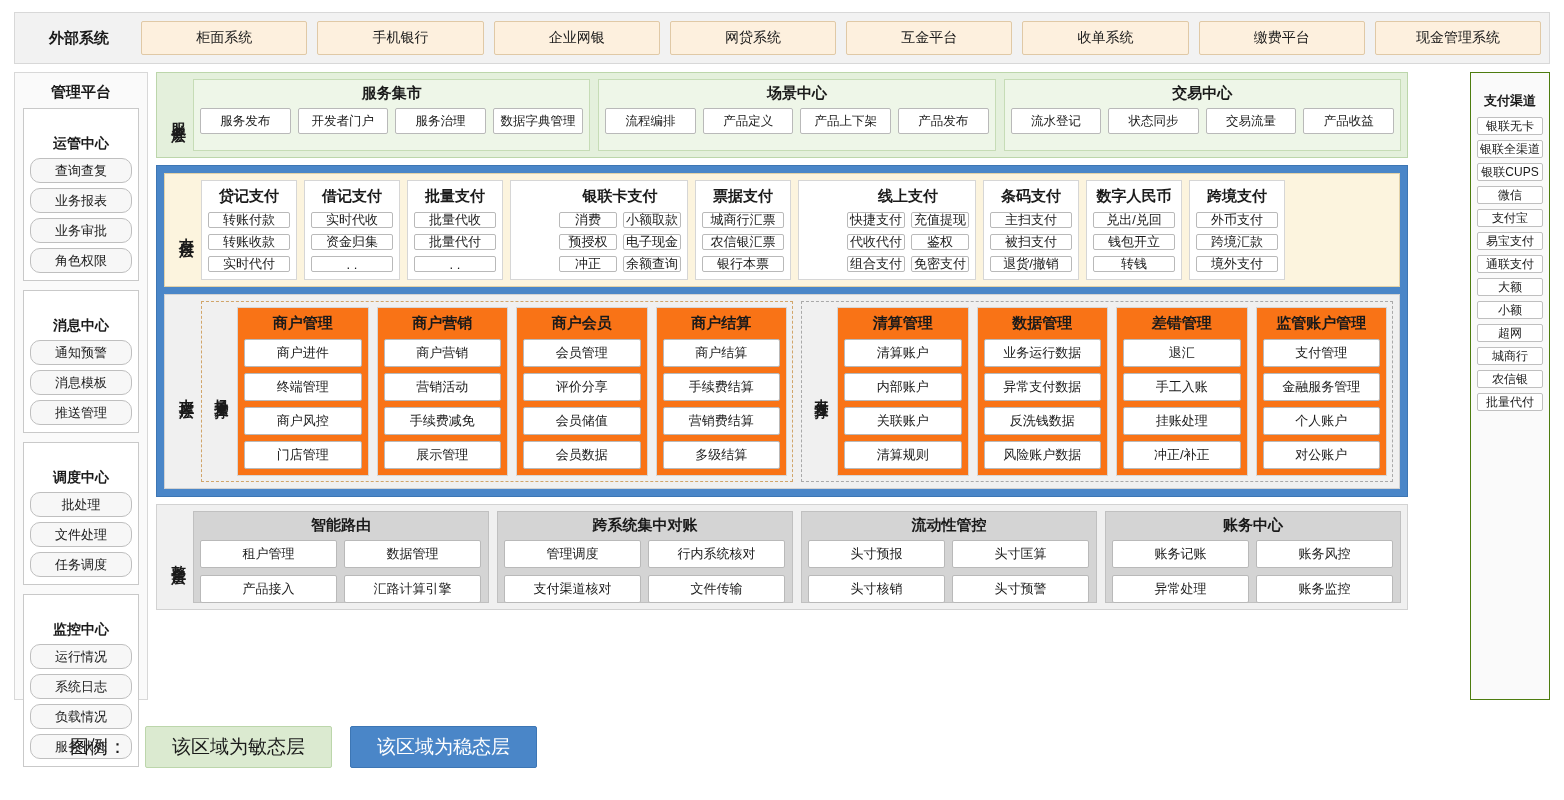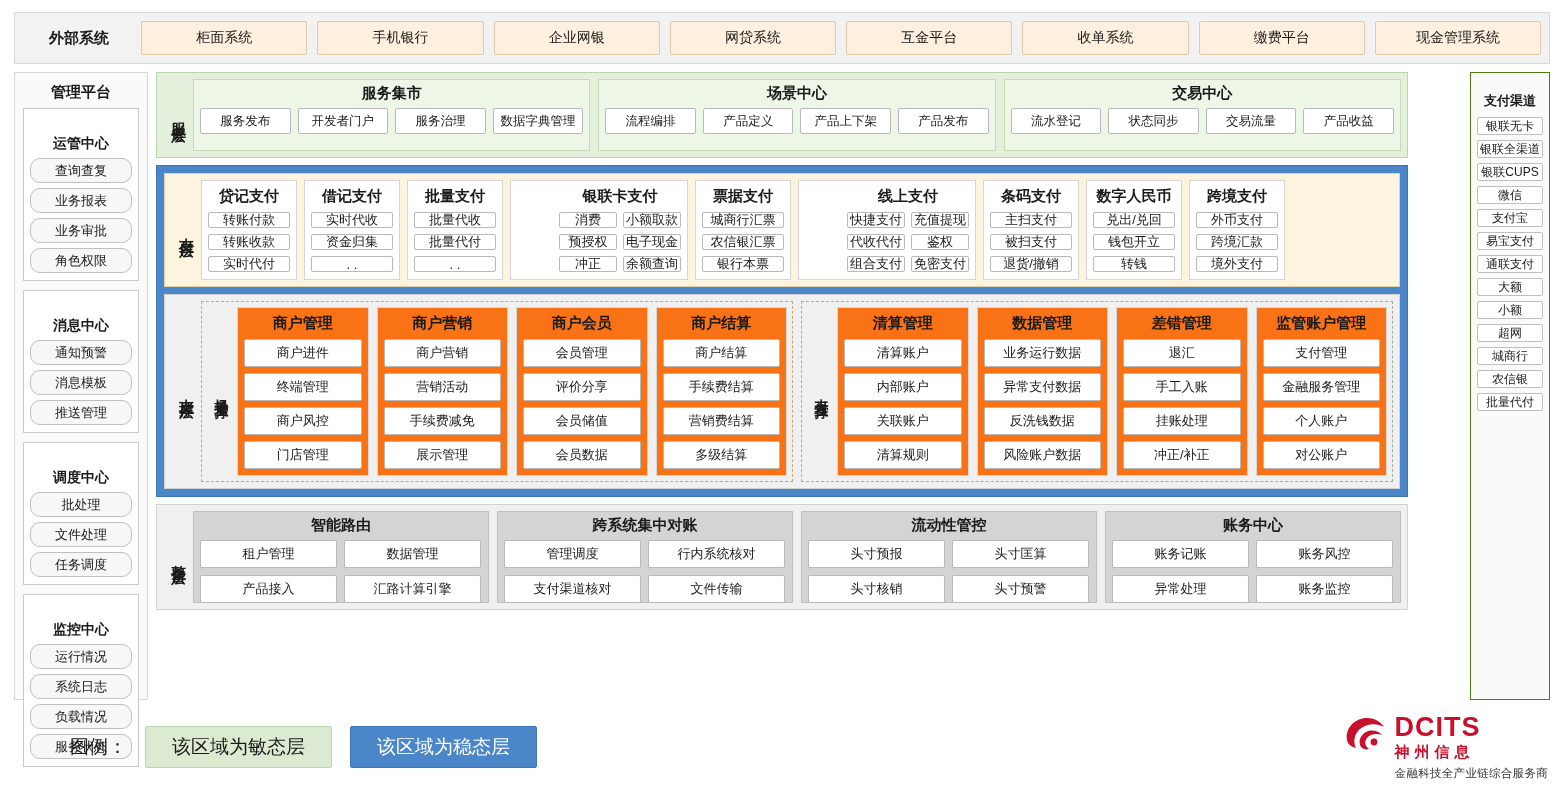--- a/index.html
+++ b/index.html
@@ -593,28 +593,14 @@
     </div>
 
   </div>
 
   <div class="legend">
     <div class="legend-label">图例：</div>
     <div class="legend-box green">该区域为敏态层</div>
     <div class="legend-box blue">该区域为稳态层</div>
   </div>
 
-  <div class="logo">
-    <div class="logo-mark">
-      <svg width="46" height="40" viewBox="0 0 46 40" aria-hidden="true">
-        <path d="M6 26 C4 14 14 4 26 4 C34 4 40 8 43 13 C36 9 26 9 19 15 C13 20 12 28 15 34 C11 33 7 31 6 26 Z" fill="#c8102e"></path>
-        <path d="M20 33 C17 28 19 21 25 18 C31 15 38 17 41 21 C35 19 29 20 26 24 C23 28 24 32 28 35 C25 36 22 35 20 33 Z" fill="#c8102e"></path>
-        <circle cx="33" cy="28" r="3.4" fill="#c8102e"></circle>
-      </svg>
-    </div>
-    <div class="logo-text">
-      <div class="logo-dcits">DCITS</div>
-      <div class="logo-cn">神州信息</div>
-      <div class="logo-slogan">金融科技全产业链综合服务商</div>
-    </div>
-  </div>
 
 </div>
 
 </body></html>

